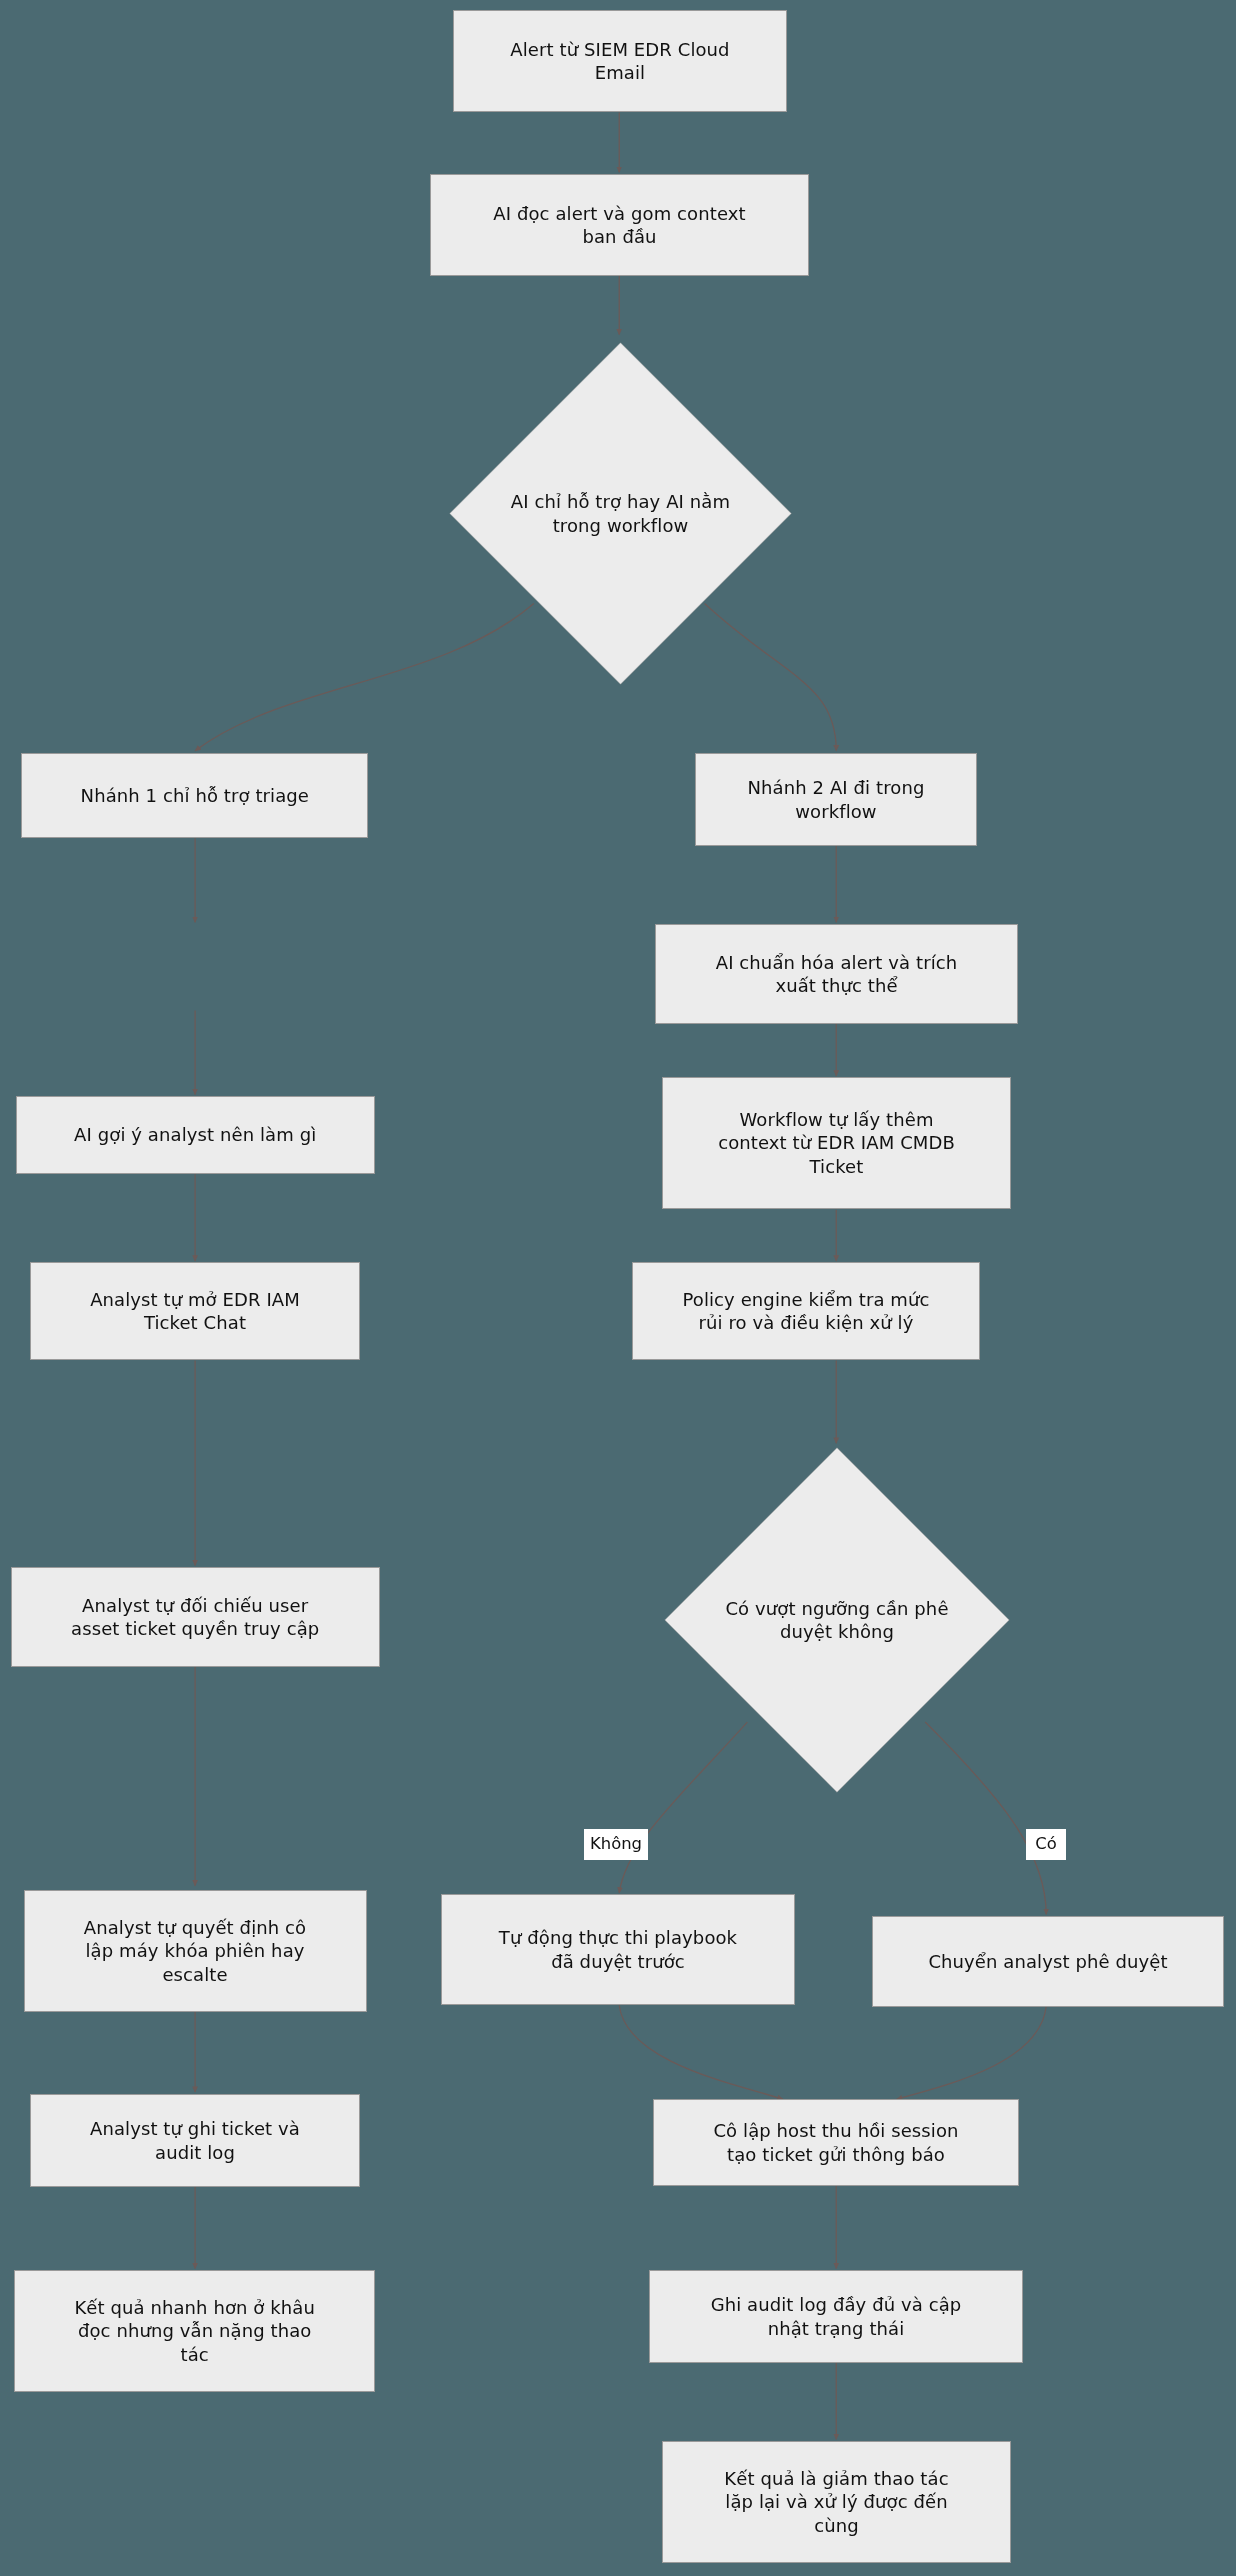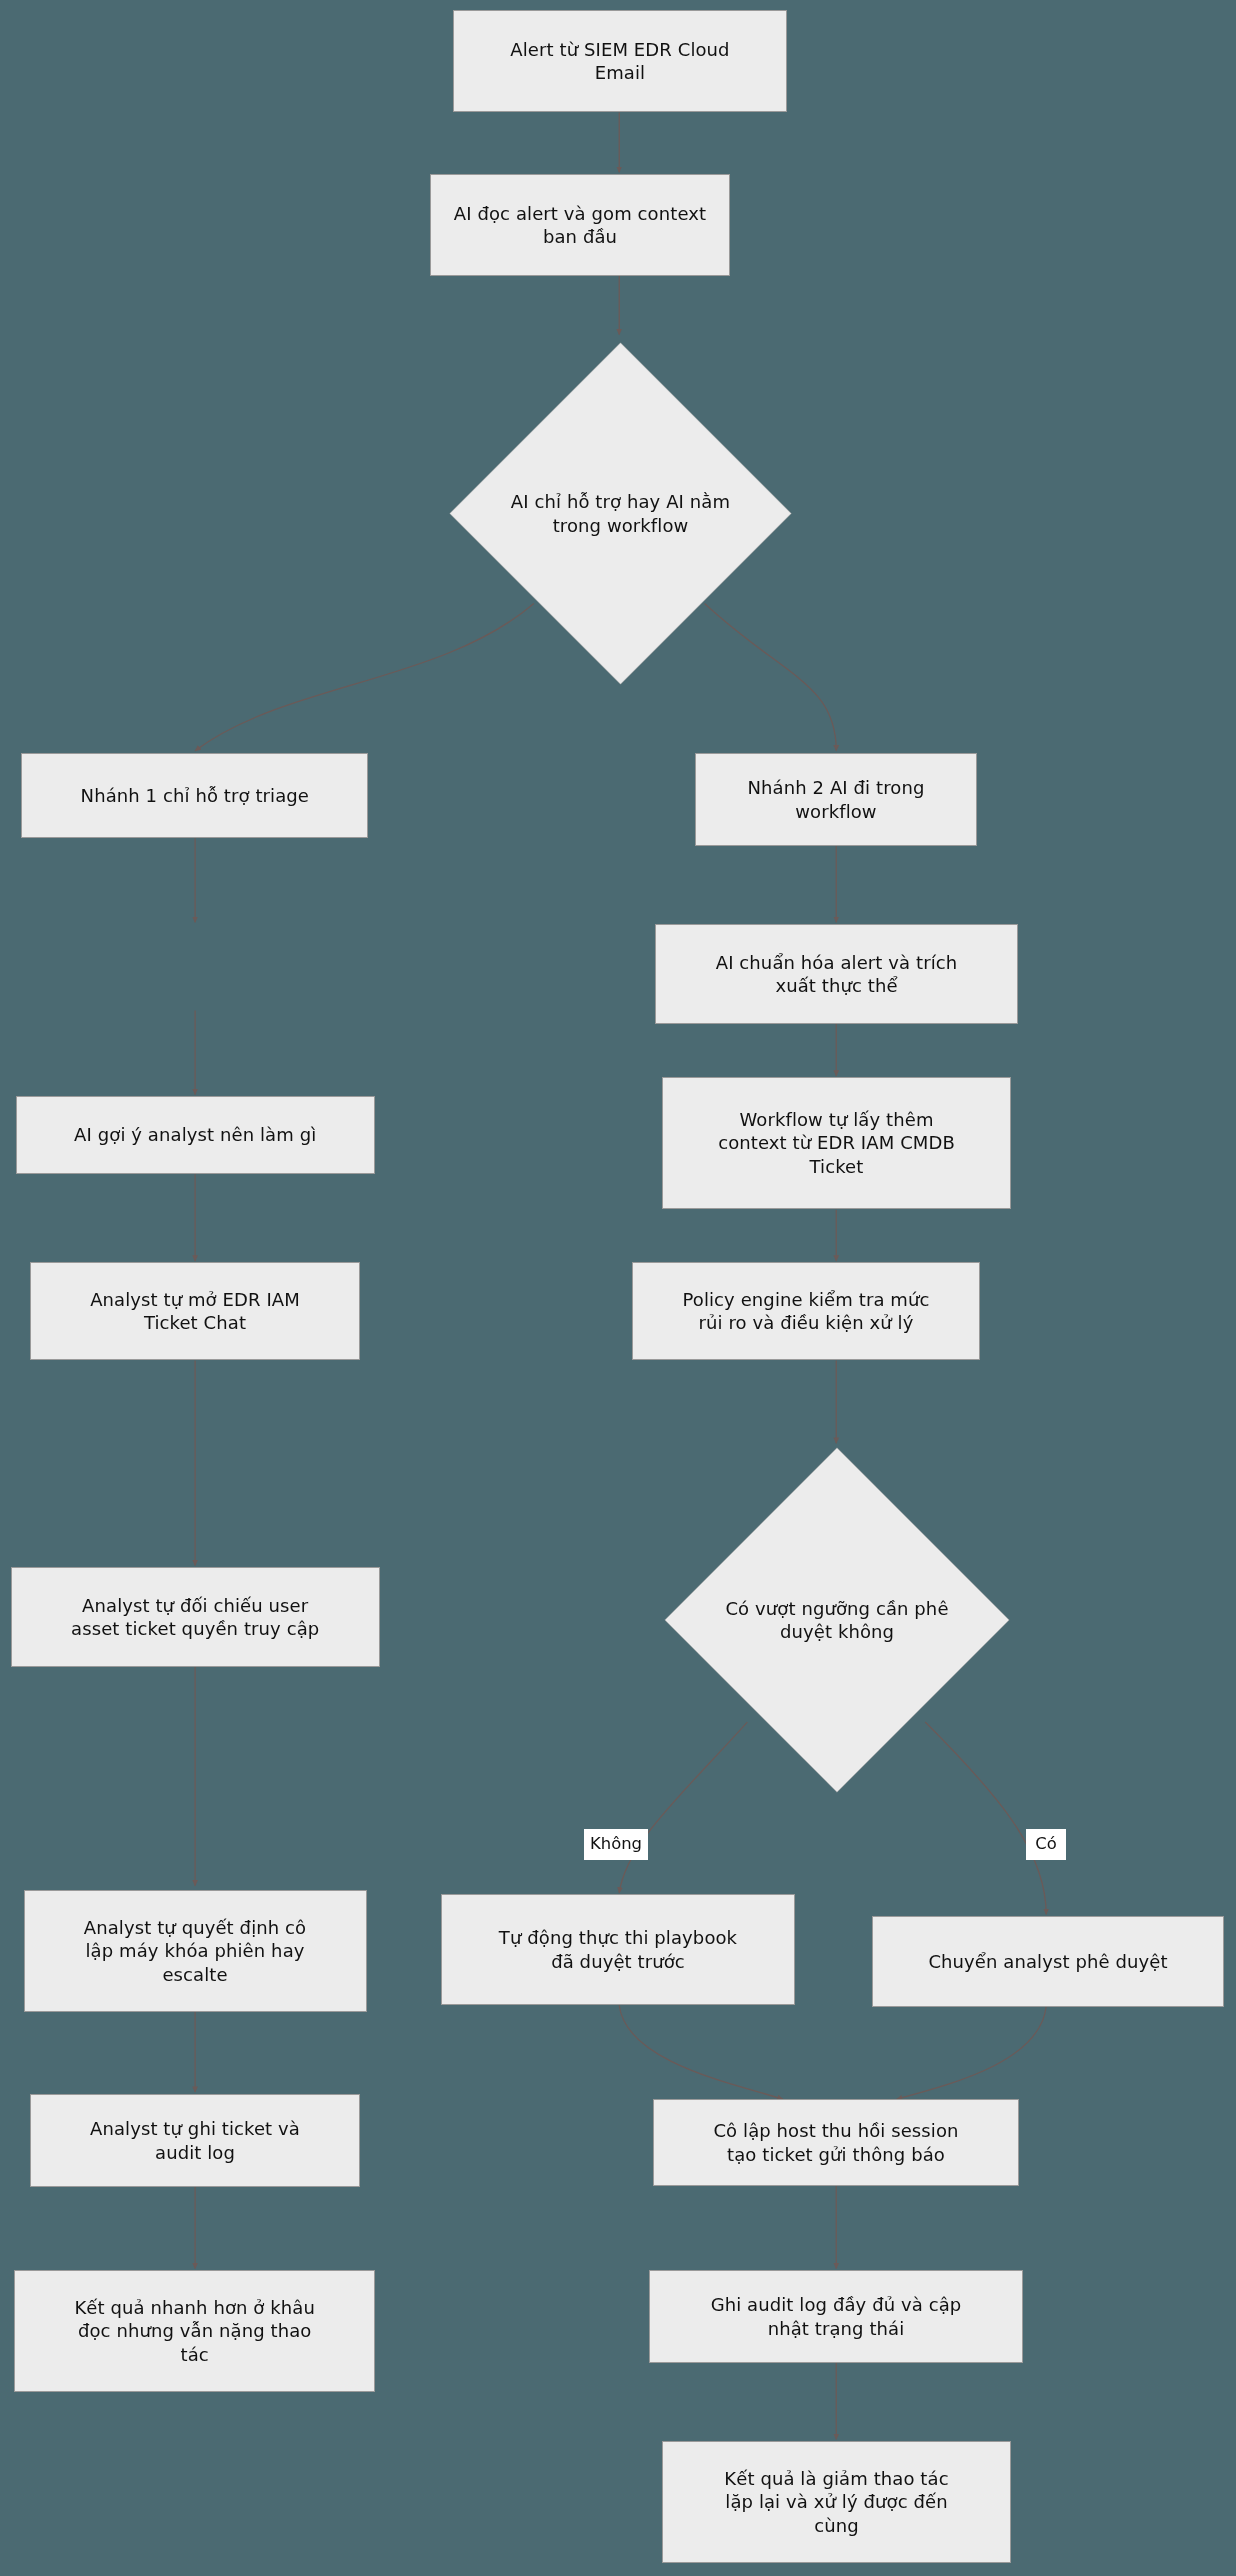--- a/index.html
+++ b/index.html
@@ -104,21 +104,21 @@
       <path d="M1175,3072 L1175,3188"></path>
       <path d="M1175,3320 L1175,3428"></path>
     </g>
   </svg>
 
   <div class="node process" style="left:453px; top:10px; width:334px; height:102px;">
     <span>Alert từ SIEM EDR Cloud
 Email</span>
   </div>
 
-  <div class="node process" style="left:430px; top:174px; width:300px; height:102px;">
+  <div class="node process" style="left:430px; top:174px; width:379px; height:102px;">
     <span>AI đọc alert và gom context
 ban đầu</span>
   </div>
 
   <div class="node decision" style="left:447px; top:340px; width:347px; height:347px;">
     <svg class="decision-shape" viewBox="0 0 100 100" preserveAspectRatio="none">
       <polygon points="50,0.8 99.2,50 50,99.2 0.8,50" fill="#ececec" stroke="#9a9a9a" stroke-width="0.5" vector-effect="non-scaling-stroke"></polygon>
     </svg>
     <span class="decision-label">AI chỉ hỗ trợ hay AI nằm
 trong workflow</span>

